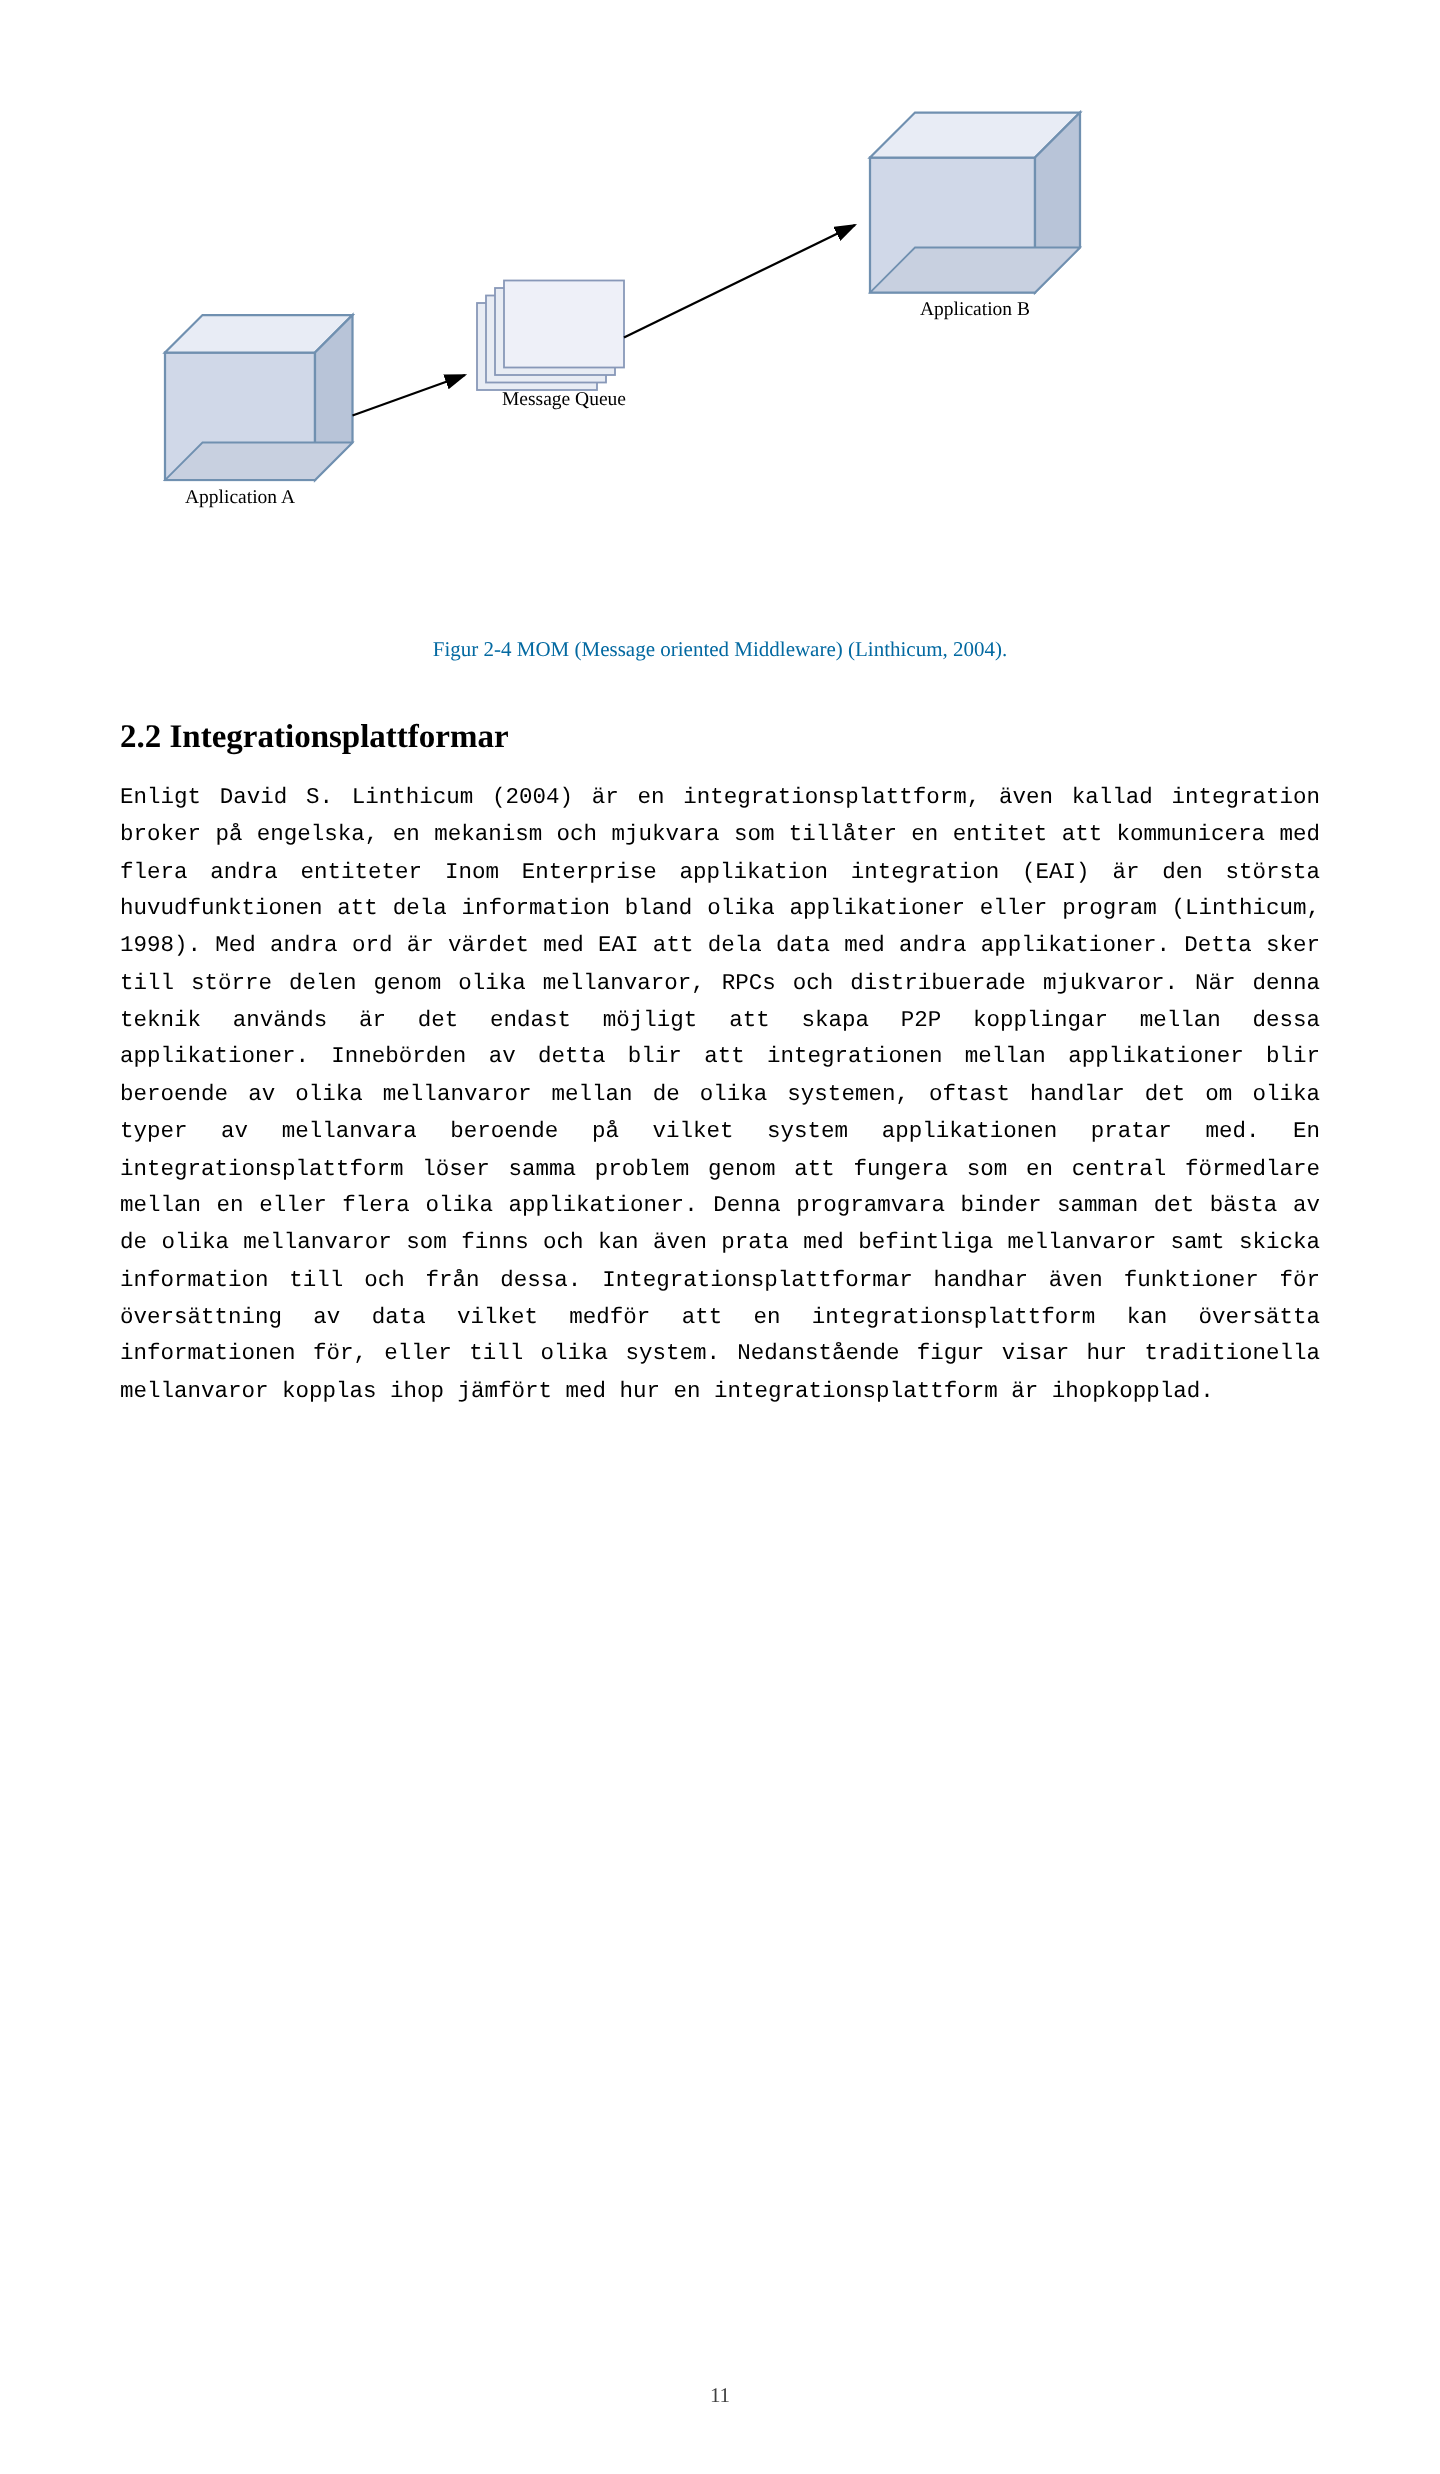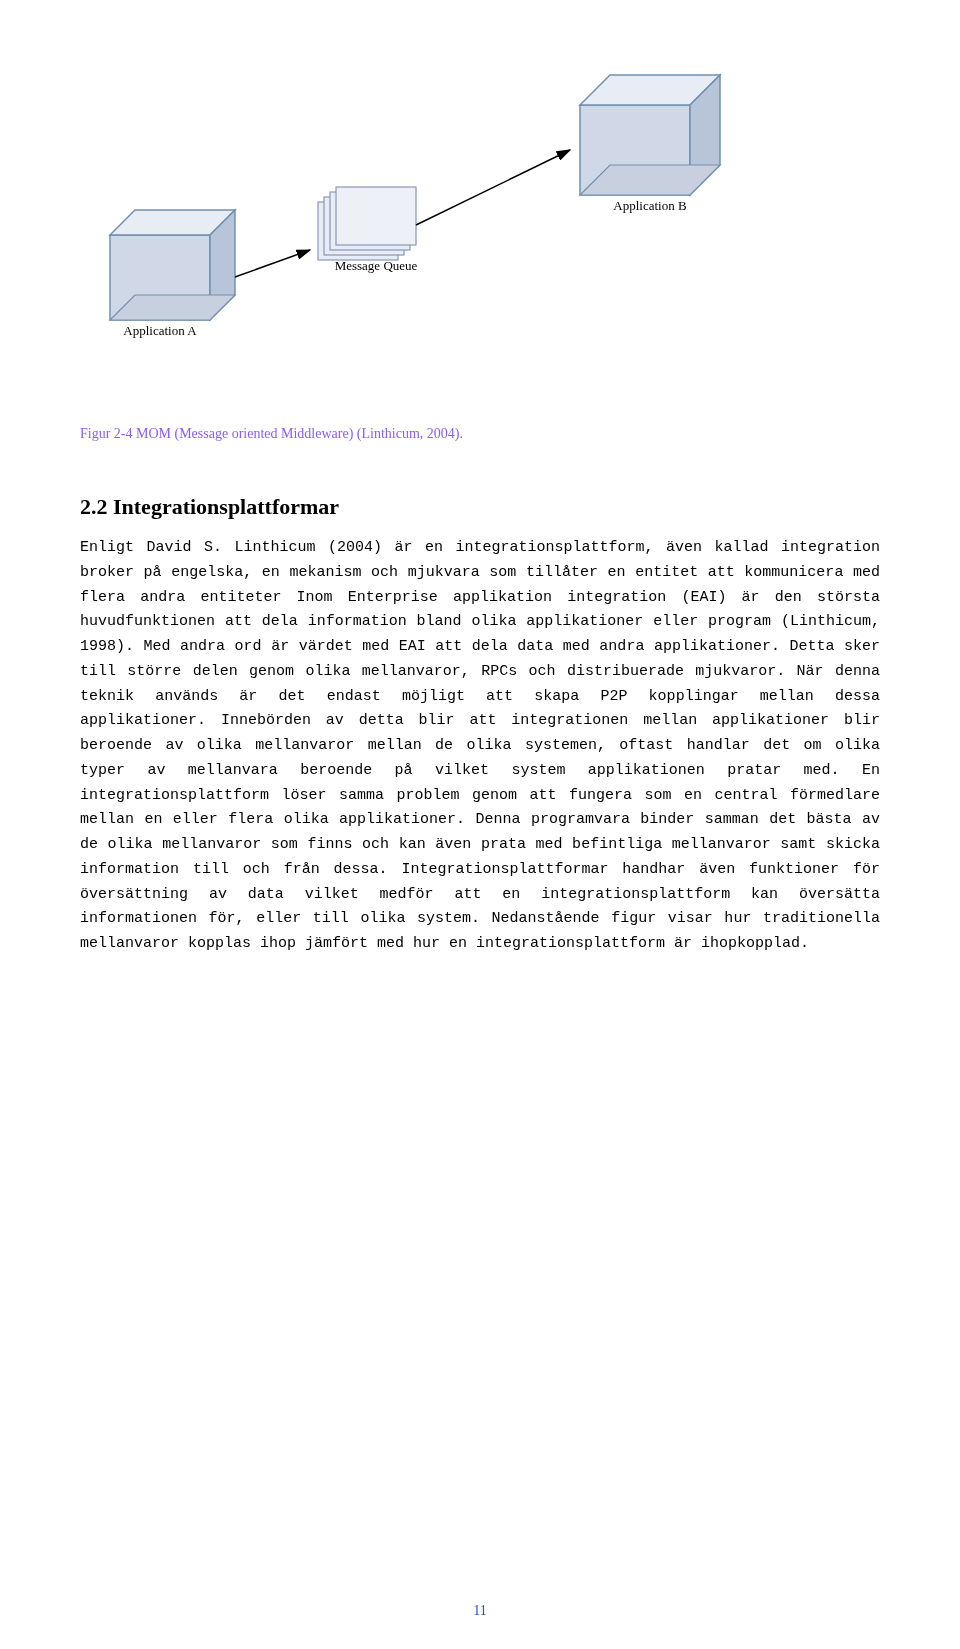--- a/index.html
+++ b/index.html
@@ -26,51 +26,51 @@
       height: 370px;
       position: relative;
       margin-bottom: 16px;
     }
     .diagram-svg {
       width: 100%;
       height: 100%;
     }
     .figure-caption {
       font-size: 14px;
-      text-align: left;
+      text-align: center;
       margin-bottom: 28px;
-      color: #8b5cf6;
+      color: #0369a1;
     }
     
     .section-heading {
       font-size: 22px;
       font-weight: bold;
       margin-bottom: 16px;
-      margin-top: 24px;
+      margin-top: 8px;
     }
     
     .body-text {
       font-size: 15px;
       line-height: 1.65;
       text-align: justify;
       margin-bottom: 0;
       font-family: Liberation Mono, monospace;
     }
     .body-text p {
       margin-bottom: 0;
       text-indent: 0;
     }
     
     .page-number {
       position: absolute;
-      bottom: 30px;
+      bottom: 43px;
       left: 50%;
       transform: translateX(-50%);
       font-size: 14px;
-      color: #1d4ed8;
+      color: #404040;
     }
   </style>
 </head>
 <body>
 
 <div class="page">
 
   <div class="diagram-container">
     <svg class="diagram-svg" viewBox="0 0 800 350" xmlns="http://www.w3.org/2000/svg">
 

